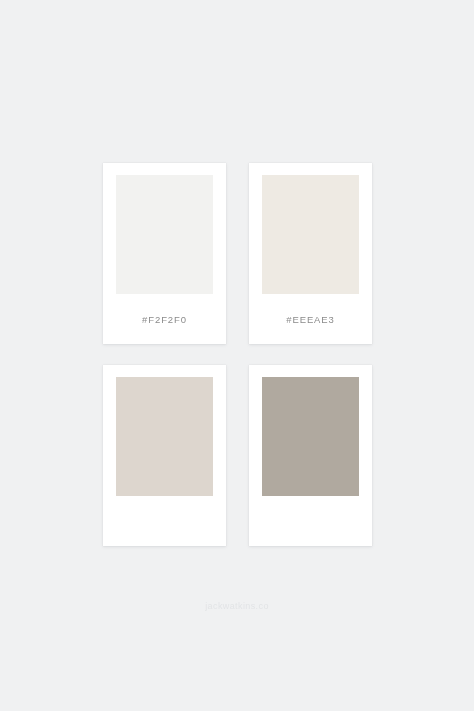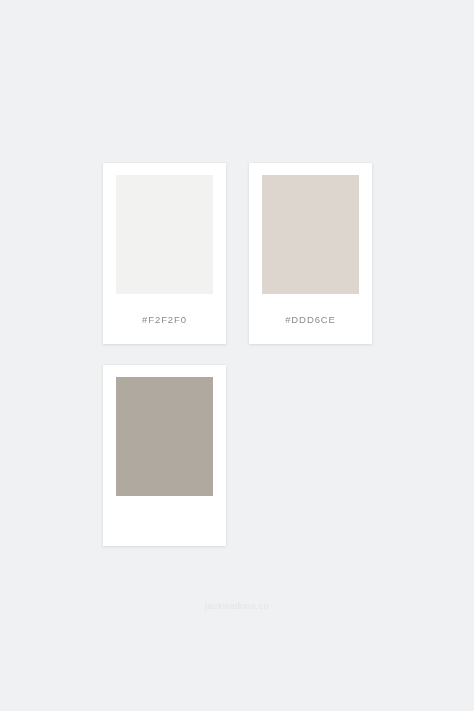--- a/index.html
+++ b/index.html
@@ -82,24 +82,27 @@
 
 <div class="board">
 
   <div class="swatch-grid">
 
     <div class="swatch-card">
       <div class="swatch-chip" style="background:#F2F2F0;"></div>
       <div class="swatch-label">#F2F2F0</div>
     </div>
 
+    <div class="swatch-card">
+      <div class="swatch-chip" style="background:#EEEAE3;"></div>
+      <div class="swatch-label">#EEEAE3</div>
+    </div>
 
     <div class="swatch-card">
       <div class="swatch-chip" style="background:#DDD6CE;"></div>
-      <div class="swatch-label">#DDD6CE</div>
     </div>
 
     <div class="swatch-card">
       <div class="swatch-chip" style="background:#B0A99F;"></div>
     </div>
 
   </div>
 
   <div class="footer-watermark">jackwatkins.co</div>
 

